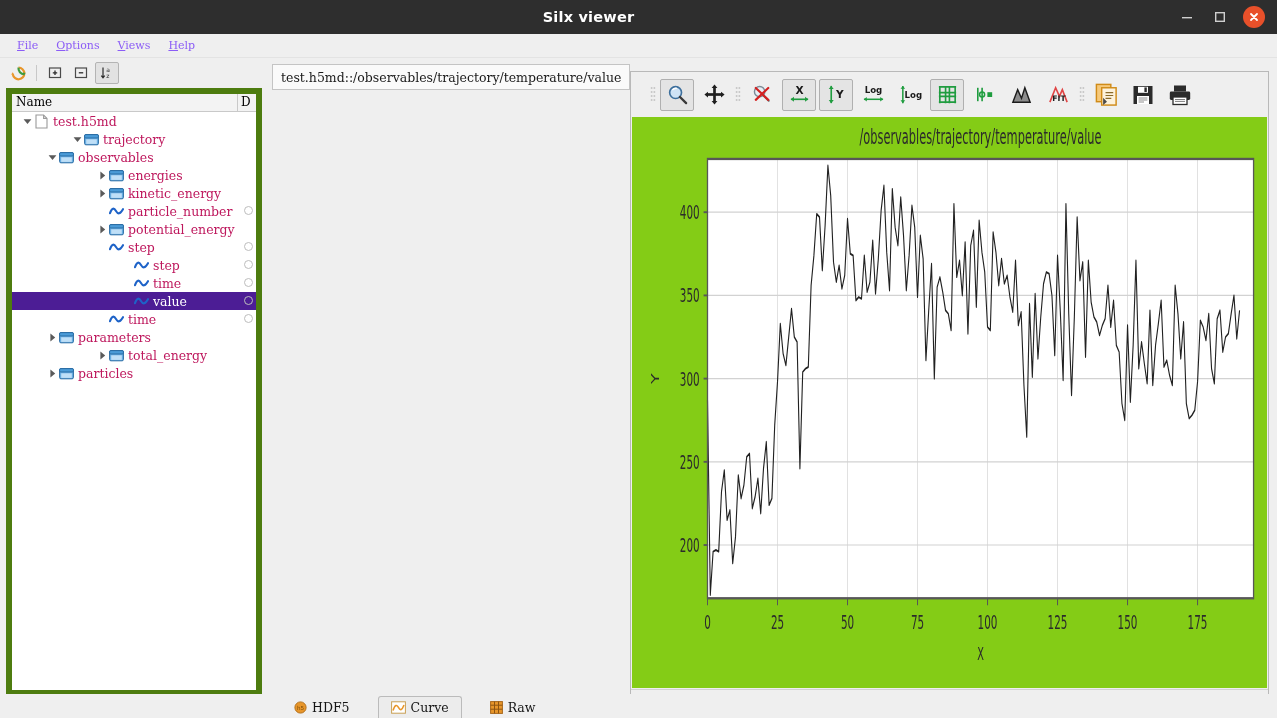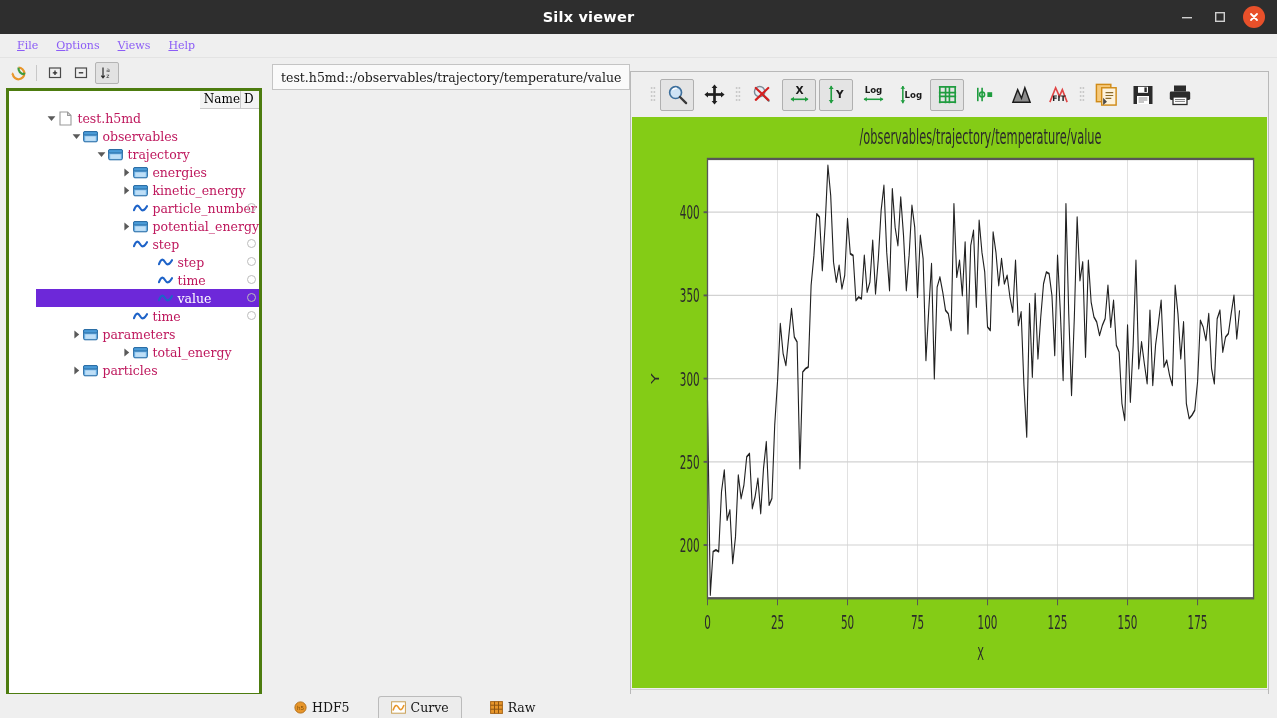--- a/index.html
+++ b/index.html
@@ -48,33 +48,33 @@
   #left { width:268px; background:#efefef; display:flex; flex-direction:column; }
   #lefttools {
     height:30px; display:flex; align-items:center; padding:0 6px; gap:2px;
   }
   .tbtn { width:24px; height:22px; display:flex; align-items:center; justify-content:center; }
   .tbtn.sel { border:1px solid #b4b4b4; background:#e2e2e2; border-radius:2px; }
   .tsep { width:1px; height:16px; background:#c8c8c8; margin:0 4px; }
 
   #treewrap {
     flex:1; margin:0 6px 0 6px; background:#ffffff;
-    border:3px solid #4d7c0f; display:flex; flex-direction:column;
-    overflow:hidden; position:relative;align-items:flex-end;
+    border:6px solid #4d7c0f; display:flex; flex-direction:column;
+    overflow:hidden; position:relative;
   }
   #treehead {
     height:18px; background:#f3f3f3; border-bottom:1px solid #c9c9c9;
     display:flex; font-size:12px; flex:none;
   }
   #treehead .col1 { flex:1; padding:1px 0 0 4px; border-right:1px solid #c9c9c9; }
   #treehead .col2 { width:18px; padding:1px 0 0 3px; overflow:hidden; }
   #treebody { flex:1; background:#fff; position:relative; overflow:hidden; }
 
   .trow { height:18px; display:flex; align-items:center; position:relative; white-space:nowrap; }
-  .trow.sel { background:#6d28d9; }
+  .trow.sel { background:#4c1d95; }
   .trow.sel .tlabel { color:#ffffff; }
   .tarrow { width:11px; height:11px; display:flex; align-items:center; justify-content:center; flex:none; }
   .ticon { width:17px; display:flex; align-items:center; justify-content:center; flex:none; margin-right:3px; }
   .tlabel { font-family:"DejaVu Serif", serif; font-size:12.5px; color:#be185d; }
   .tcolmark {
     position:absolute; right:3px; top:4px; width:9px; height:9px;
     border:1px solid #bdbdbd; border-radius:50%;
   }
 
   #hscroll {
@@ -212,50 +212,50 @@
             </div>
             <div class="ticon">
               <svg width="13" height="15" viewBox="0 0 13 15">
                 <path d="M1 1 H8.6 L12 4.4 V14 H1 z" fill="#ffffff" stroke="#9a9a9a" stroke-width="1.1"></path>
                 <path d="M8.6 1 V4.4 H12" fill="none" stroke="#9a9a9a" stroke-width="1.1"></path>
               </svg>
             </div>
             <span class="tlabel">test.h5md</span>
           </div>
           <div class="trow">
-            <div style="width: 35px; flex: 0 0 auto;"></div>
+            <div style="width: 60px; flex: 0 0 auto;"></div>
             <div class="tarrow">
               <svg width="9" height="9" viewBox="0 0 9 9">
                 <path d="M0.6 2.2 H8.4 L4.5 7 z" fill="#5a5a5a"></path>
               </svg>
             </div>
             <div class="ticon">
               <svg width="15" height="13" viewBox="0 0 15 13">
                 <rect x="0.6" y="1.6" width="13.8" height="10.2" rx="1.3" fill="#6db3e8" stroke="#2a6ca3" stroke-width="1"></rect>
                 <rect x="0.6" y="1.6" width="13.8" height="3.4" rx="1.1" fill="#4a9bd8" stroke="#2a6ca3" stroke-width="1"></rect>
                 <rect x="2.2" y="6.3" width="10.6" height="4.6" fill="#bfdff7"></rect>
               </svg>
             </div>
-            <span class="tlabel">observables</span>
-          </div>
-          <div class="trow">
-            <div style="width: 60px; flex: 0 0 auto;"></div>
+            <span class="tlabel">trajectory</span>
+          </div>
+          <div class="trow">
+            <div style="width: 35px; flex: 0 0 auto;"></div>
             <div class="tarrow">
               <svg width="9" height="9" viewBox="0 0 9 9">
                 <path d="M0.6 2.2 H8.4 L4.5 7 z" fill="#5a5a5a"></path>
               </svg>
             </div>
             <div class="ticon">
               <svg width="15" height="13" viewBox="0 0 15 13">
                 <rect x="0.6" y="1.6" width="13.8" height="10.2" rx="1.3" fill="#6db3e8" stroke="#2a6ca3" stroke-width="1"></rect>
                 <rect x="0.6" y="1.6" width="13.8" height="3.4" rx="1.1" fill="#4a9bd8" stroke="#2a6ca3" stroke-width="1"></rect>
                 <rect x="2.2" y="6.3" width="10.6" height="4.6" fill="#bfdff7"></rect>
               </svg>
             </div>
-            <span class="tlabel">trajectory</span>
+            <span class="tlabel">observables</span>
           </div>
           <div class="trow">
             <div style="width: 85px; flex: 0 0 auto;"></div>
             <div class="tarrow">
               <svg width="9" height="9" viewBox="0 0 9 9">
                 <path d="M2.4 0.6 V8.4 L7.2 4.5 z" fill="#5a5a5a"></path>
               </svg>
             </div>
             <div class="ticon">
               <svg width="15" height="13" viewBox="0 0 15 13">

